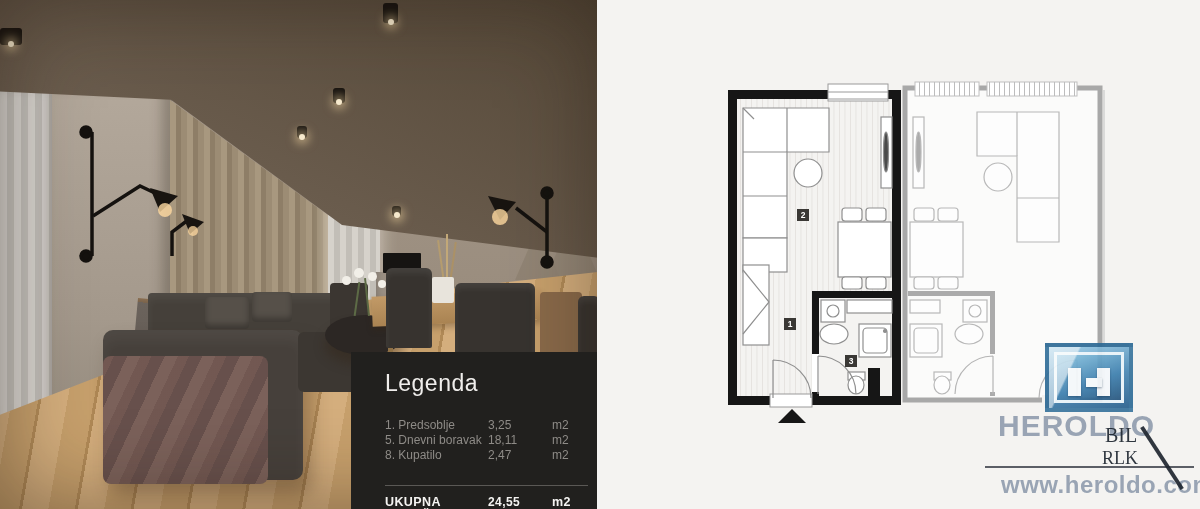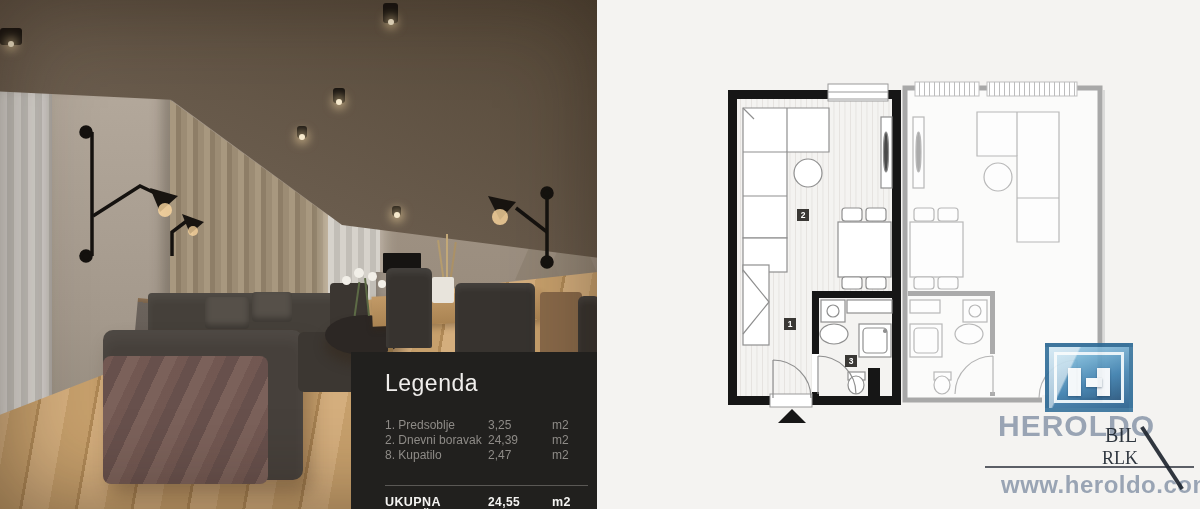--- a/index.html
+++ b/index.html
@@ -175,22 +175,22 @@
     <div class="abs vignette"></div>
 
     <div class="abs legend">
       <h1>Legenda</h1>
       <div class="lrow">
         <span class="lname">1. Predsoblje</span>
         <span class="larea">3,25</span>
         <span class="lunit">m2</span>
       </div>
       <div class="lrow">
-        <span class="lname">2. Dnevni boravak</span>
-        <span class="larea">24,39</span>
+        <span class="lname">5. Dnevni boravak</span>
+        <span class="larea">18,11</span>
         <span class="lunit">m2</span>
       </div>
       <div class="lrow">
         <span class="lname">8. Kupatilo</span>
         <span class="larea">2,47</span>
         <span class="lunit">m2</span>
       </div>
       <div class="ldiv"></div>
       <div class="ltotal">
         <span class="lname">UKUPNA POVRŠINA</span>

